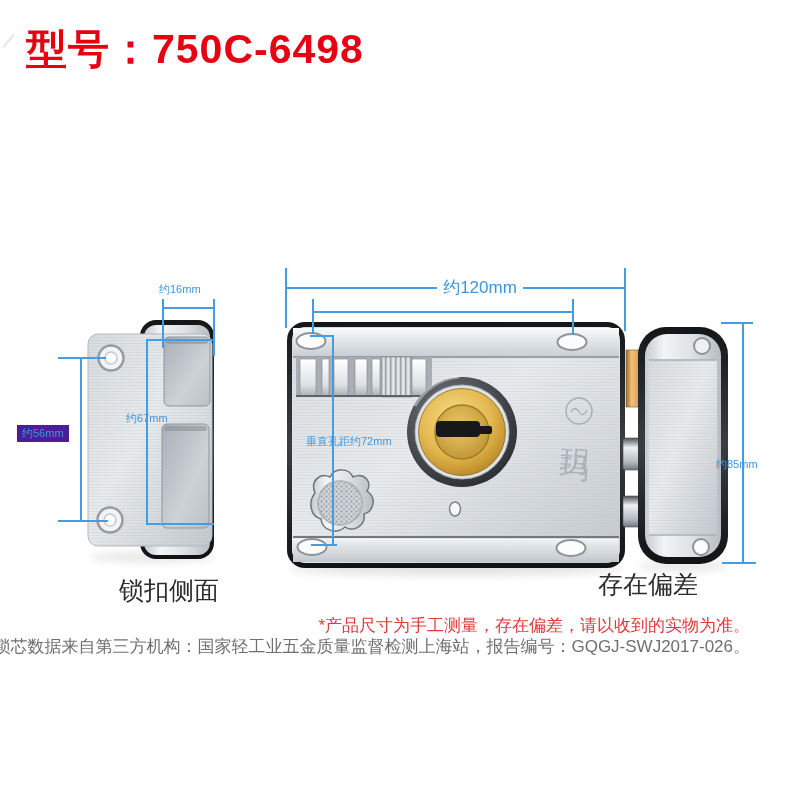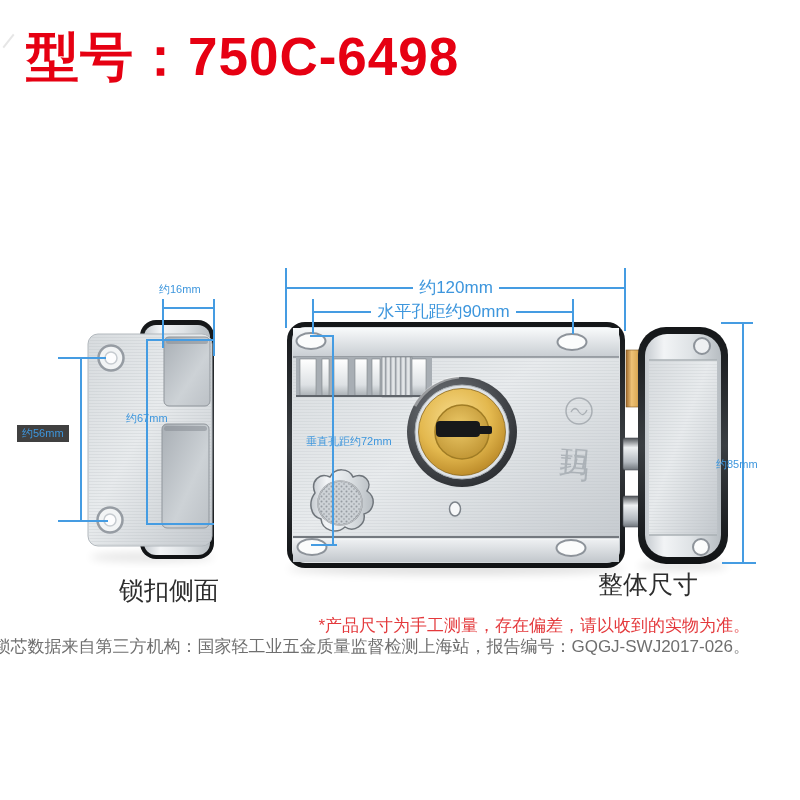--- a/index.html
+++ b/index.html
@@ -9,36 +9,36 @@
   }
   .canvas{
     position:relative;
     width:800px;height:800px;
     background:#ffffff;
     overflow:hidden;
   }
   
   .model-title{
     position:absolute;left:26px;top:22px;
-    font-size:53px;font-weight:700;color:#e60012;
+    font-size:41px;font-weight:700;color:#e60012;
     letter-spacing:1px;white-space:nowrap;
   }
   .corner-artifact{
     position:absolute;left:0px;top:40px;width:17px;height:2px;
     background:#e0e0e0;transform:rotate(-52deg);opacity:.8;
   }
   
   .artwork{position:absolute;left:0;top:0;z-index:1;}
   
   .dim{position:absolute;background:#459ce2;z-index:2;}
   .dim-label{
     position:absolute;z-index:3;color:#3d96dd;
     font-size:11px;line-height:17px;white-space:nowrap;
   }
-  .dim-label.on-white{background:#404040;padding:0 5px;}
+  .dim-label.on-white{background:#4c1d95;padding:0 5px;}
   .center-wrap{position:absolute;z-index:3;text-align:center;}
   .center-wrap span{display:inline-block;background:#ffffff;padding:0 6px;
     color:#3d96dd;font-size:17px;line-height:17px;white-space:nowrap;}
   
   .caption{
     position:absolute;z-index:3;color:#2d2d2d;
     font-size:25px;line-height:20px;white-space:nowrap;
   }
   
   .etching{
@@ -251,30 +251,27 @@
         <circle cx="701" cy="547" r="8" fill="#fbfcfc" stroke="#8d939a" stroke-width="2"></circle>
       </g>
     </g>
   </svg>
 
   <div class="etching">玥玛</div>
 
   <div class="dim" style="left:286px;top:287px;width:340px;height:2px;"></div>
   <div class="dim" style="left:285px;top:268px;width:2px;height:60px;"></div>
   <div class="dim" style="left:624px;top:268px;width:2px;height:63px;"></div>
-  <div class="center-wrap" style="left:286px;top:279px;width:340px;">
+  <div class="center-wrap" style="left:286px;top:279px;width:340px;padding-left:24px;">
     <span>约120mm</span>
   </div>
 
   <div class="dim" style="left:313px;top:311px;width:261px;height:2px;"></div>
   <div class="dim" style="left:312px;top:299px;width:2px;height:35px;"></div>
   <div class="dim" style="left:572px;top:299px;width:2px;height:35px;"></div>
-  <div class="center-wrap" style="left:313px;top:303px;width:261px;">
-    <span>水平孔距约90mm</span>
-  </div>
 
   <div class="dim" style="left:332px;top:337px;width:2px;height:209px;"></div>
   <div class="dim" style="left:310px;top:335px;width:24px;height:2px;"></div>
   <div class="dim" style="left:311px;top:544px;width:26px;height:2px;"></div>
   <div class="dim-label" style="left:306px;top:433px;">垂直孔距约72mm</div>
 
   <div class="dim" style="left:163px;top:307px;width:52px;height:2px;"></div>
   <div class="dim" style="left:162px;top:299px;width:2px;height:49px;"></div>
   <div class="dim" style="left:213px;top:299px;width:2px;height:57px;"></div>
   <div class="dim-label" style="left:159px;top:281px;">约16mm</div>
@@ -288,20 +285,20 @@
   <div class="dim" style="left:146px;top:339px;width:68px;height:2px;"></div>
   <div class="dim" style="left:146px;top:523px;width:68px;height:2px;"></div>
   <div class="dim-label" style="left:126px;top:410px;">约67mm</div>
 
   <div class="dim" style="left:742px;top:323px;width:2px;height:241px;"></div>
   <div class="dim" style="left:721px;top:322px;width:32px;height:2px;"></div>
   <div class="dim" style="left:722px;top:562px;width:34px;height:2px;"></div>
   <div class="dim-label" style="left:716px;top:456px;">约85mm</div>
 
   <div class="caption" style="left:119px;top:580px;">锁扣侧面</div>
-  <div class="caption" style="left:598px;top:574px;">整体尺寸</div>
+  <div class="caption" style="left:598px;top:574px;">存在偏差</div>
 
   <div class="notes">
     <div class="note-red">*产品尺寸为手工测量，存在偏差，请以收到的实物为准。</div>
     <div class="note-gray">*C级锁芯数据来自第三方机构：国家轻工业五金质量监督检测上海站，报告编号：GQGJ-SWJ2017-026。</div>
   </div>
 
 </div>
 
 </body></html>

